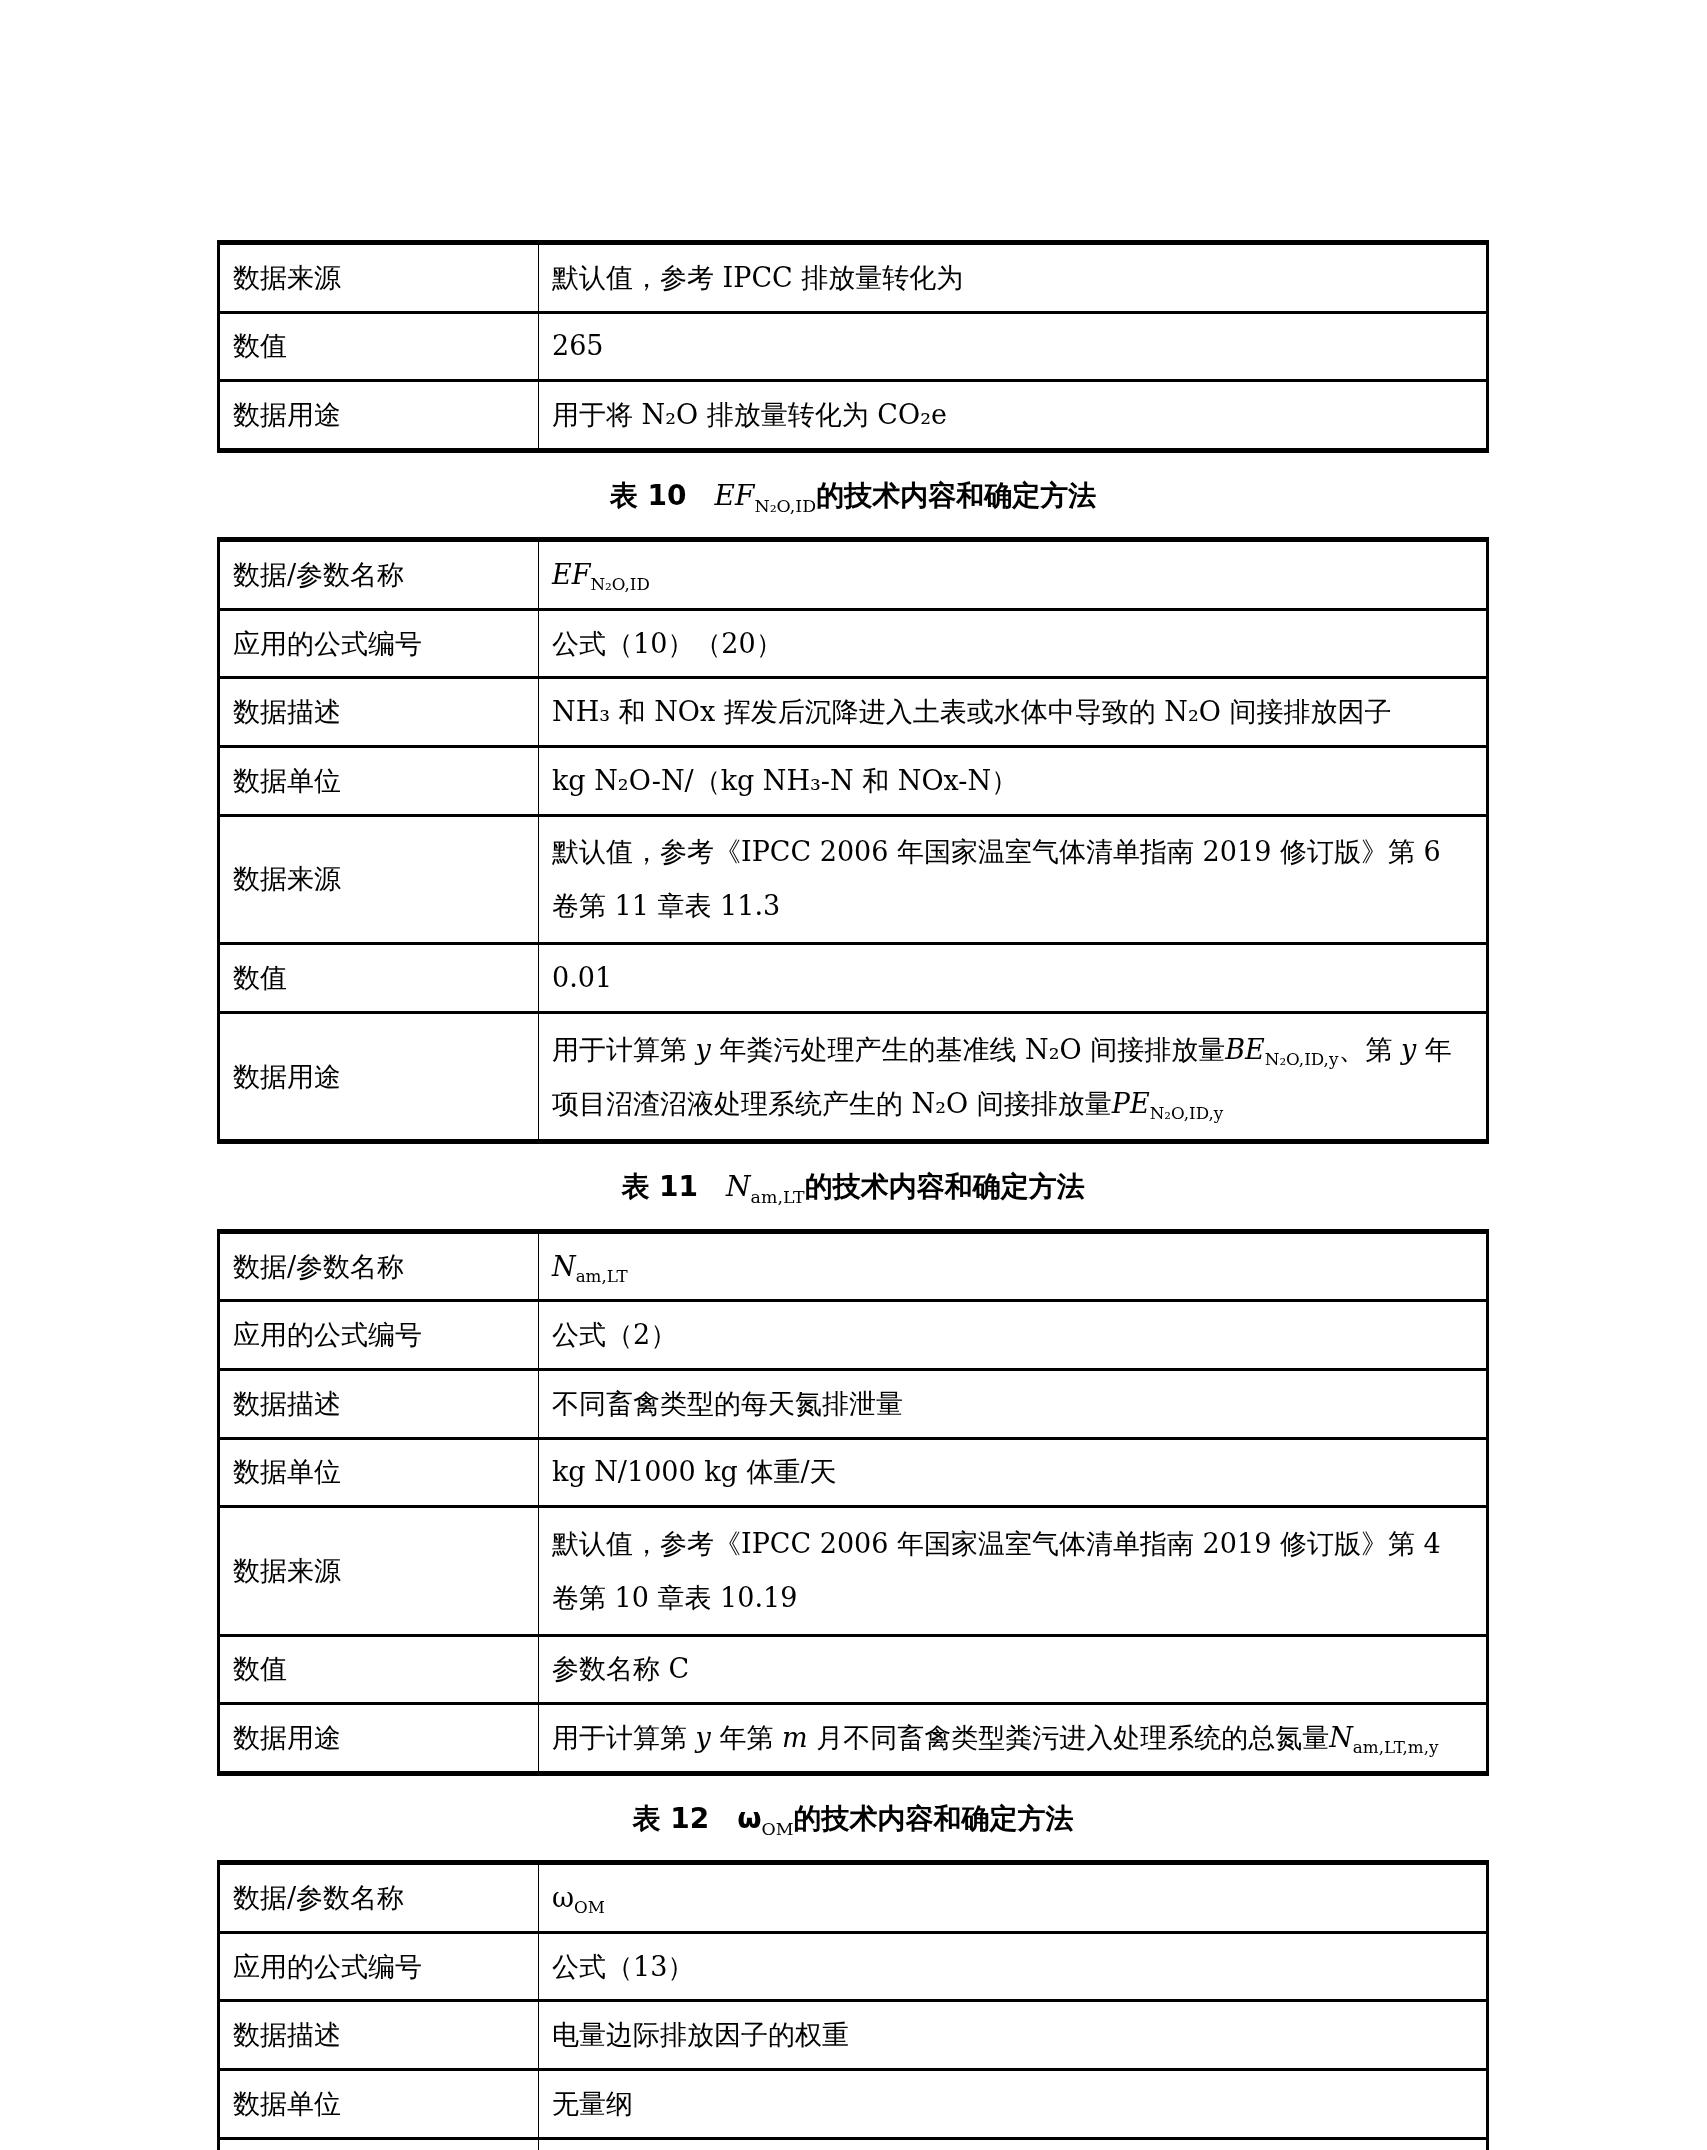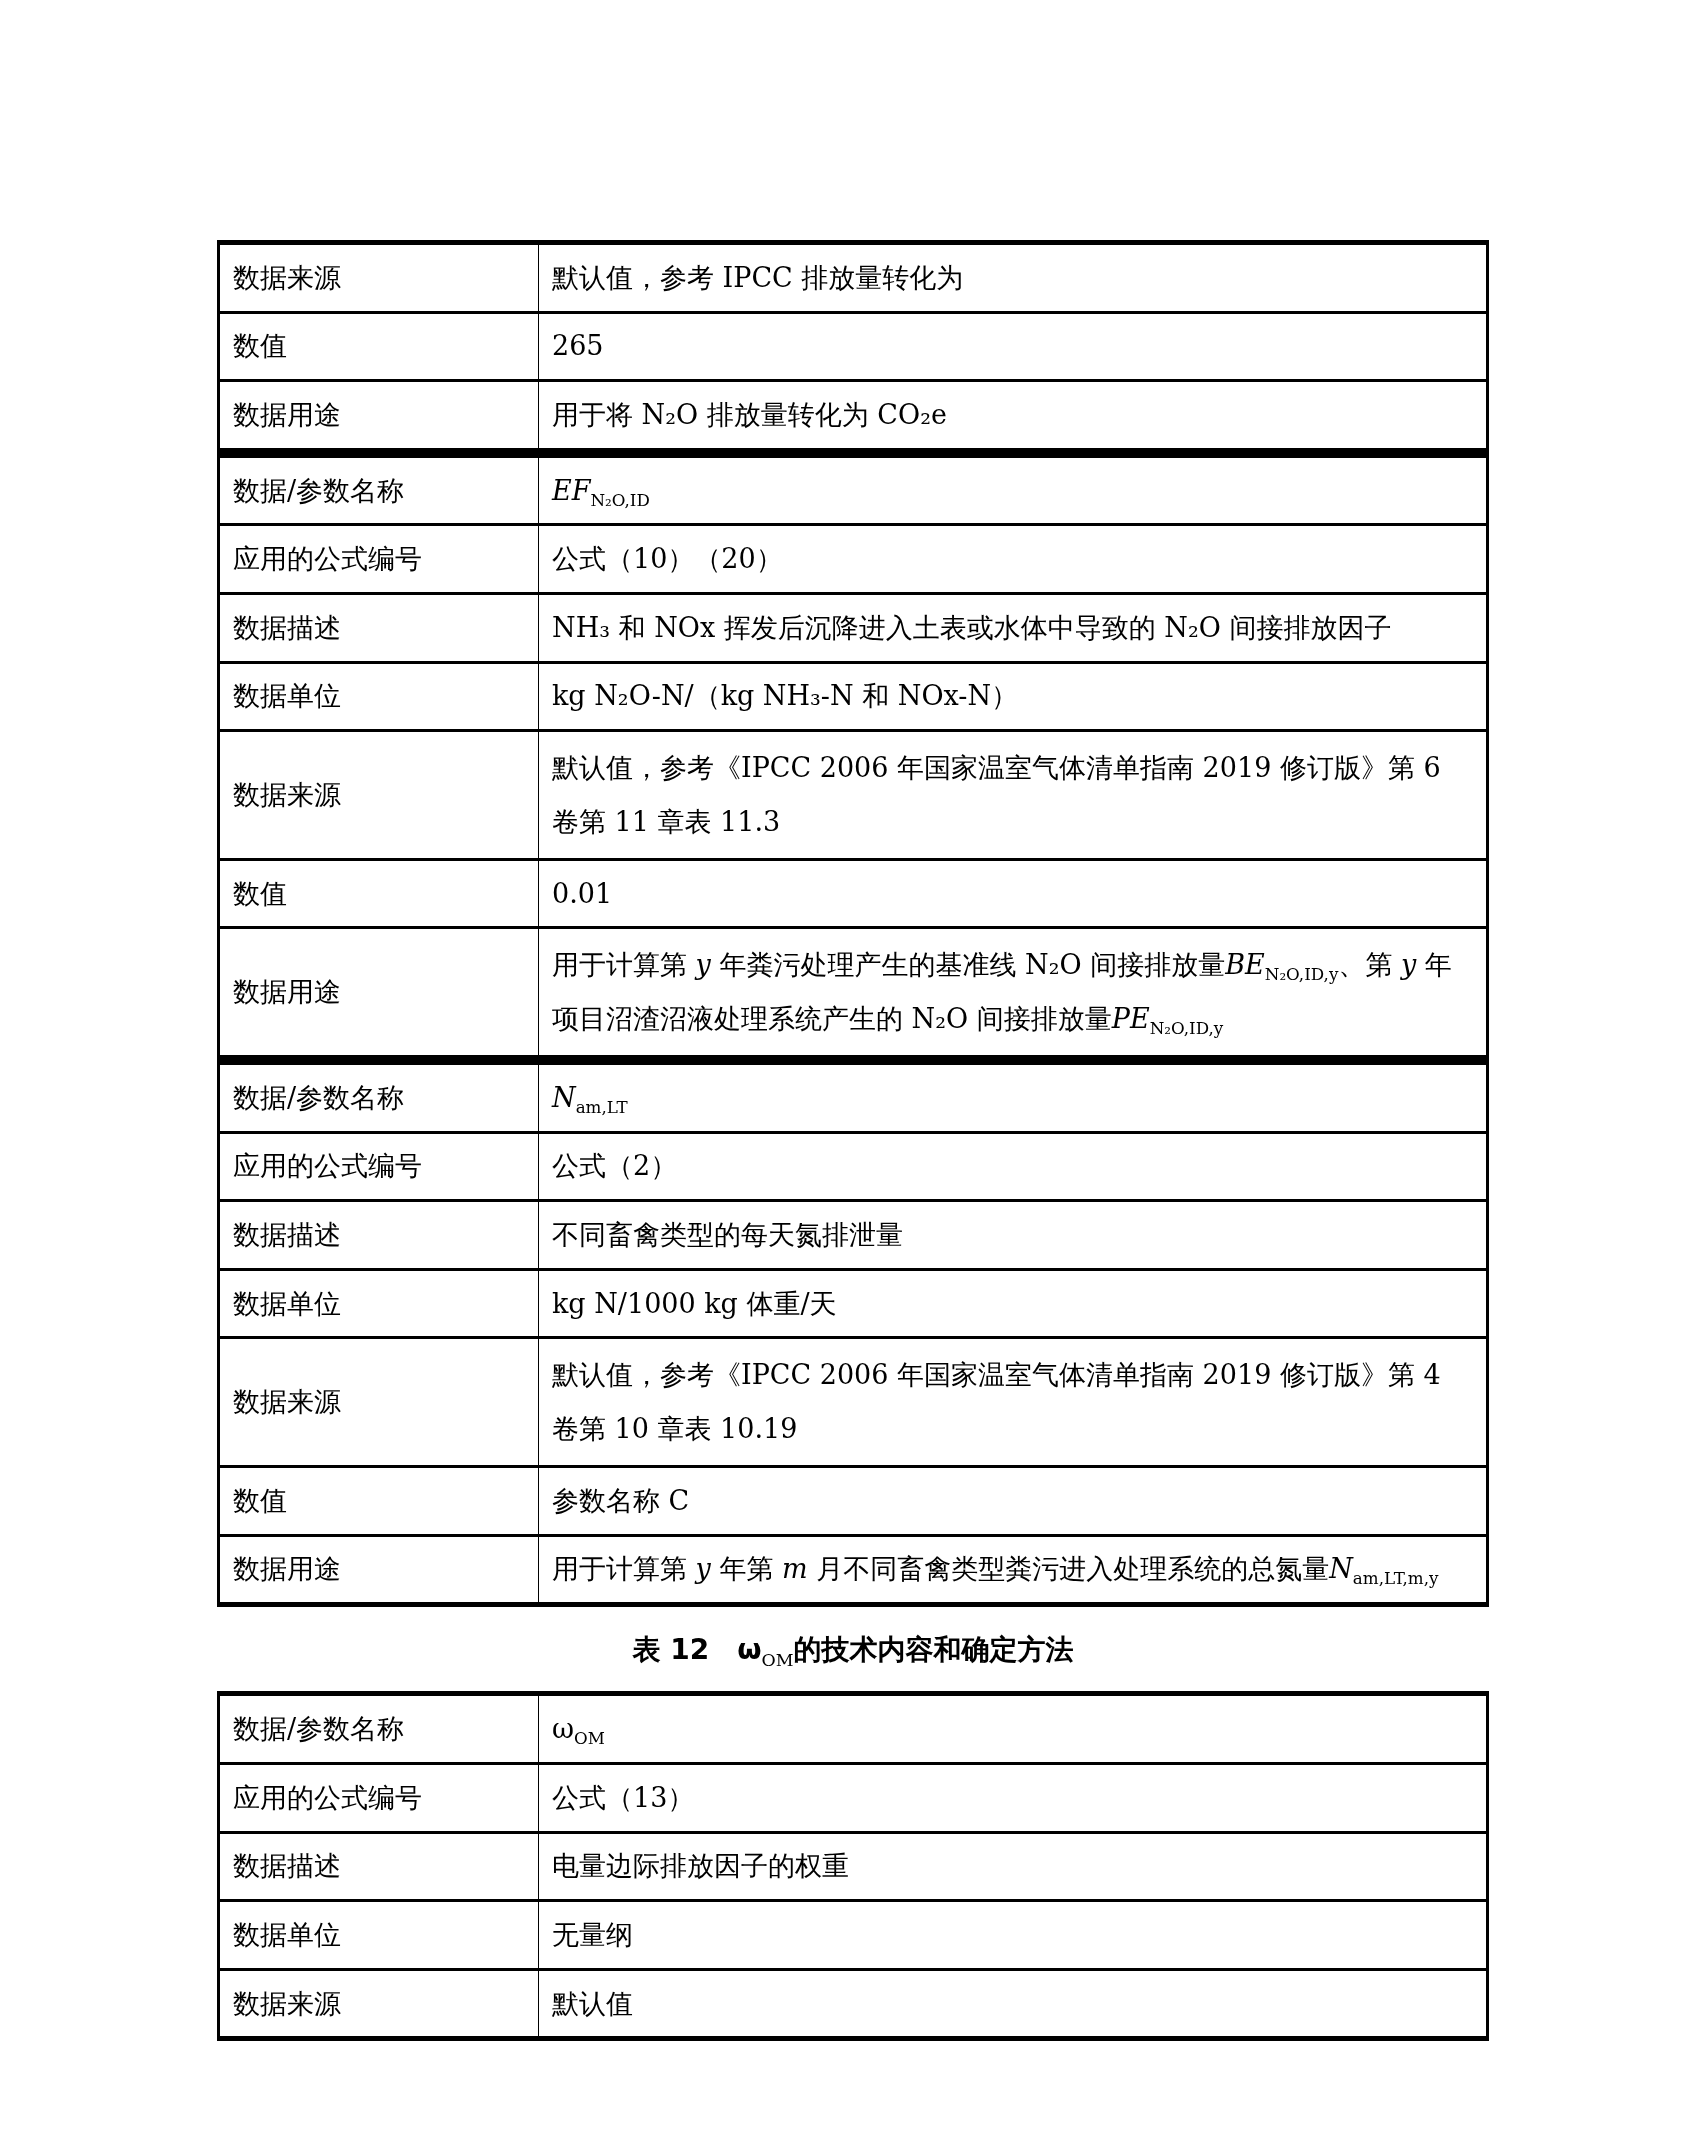--- a/index.html
+++ b/index.html
@@ -86,20 +86,21 @@
           <td>数值</td>
           <td>265</td>
         </tr>
         <tr>
           <td>数据用途</td>
           <td>用于将 N₂O 排放量转化为 CO₂e</td>
         </tr>
       </tbody>
     </table>
 
+    <div class="caption">表 10　<i class="var">EF</i><sub>N₂O,ID</sub>的技术内容和确定方法</div>
     <table class="data-table">
       <colgroup>
           <col class="label-col">
           <col>
         </colgroup>
       <tbody>
         <tr>
           <td>数据/参数名称</td>
           <td><i class="var">EF</i><sub>N₂O,ID</sub></td>
         </tr>
@@ -123,20 +124,21 @@
           <td>数值</td>
           <td>0.01</td>
         </tr>
         <tr class="tall">
           <td>数据用途</td>
           <td>用于计算第 <i class="var">y</i> 年粪污处理产生的基准线 N₂O 间接排放量<i class="var">BE</i><sub>N₂O,ID,y</sub>、第 <i class="var">y</i> 年项目沼渣沼液处理系统产生的 N₂O 间接排放量<i class="var">PE</i><sub>N₂O,ID,y</sub></td>
         </tr>
       </tbody>
     </table>
 
+    <div class="caption">表 11　<i class="var">N</i><sub>am,LT</sub>的技术内容和确定方法</div>
     <table class="data-table">
       <colgroup>
           <col class="label-col">
           <col>
         </colgroup>
       <tbody>
         <tr>
           <td>数据/参数名称</td>
           <td><i class="var">N</i><sub>am,LT</sub></td>
         </tr>

